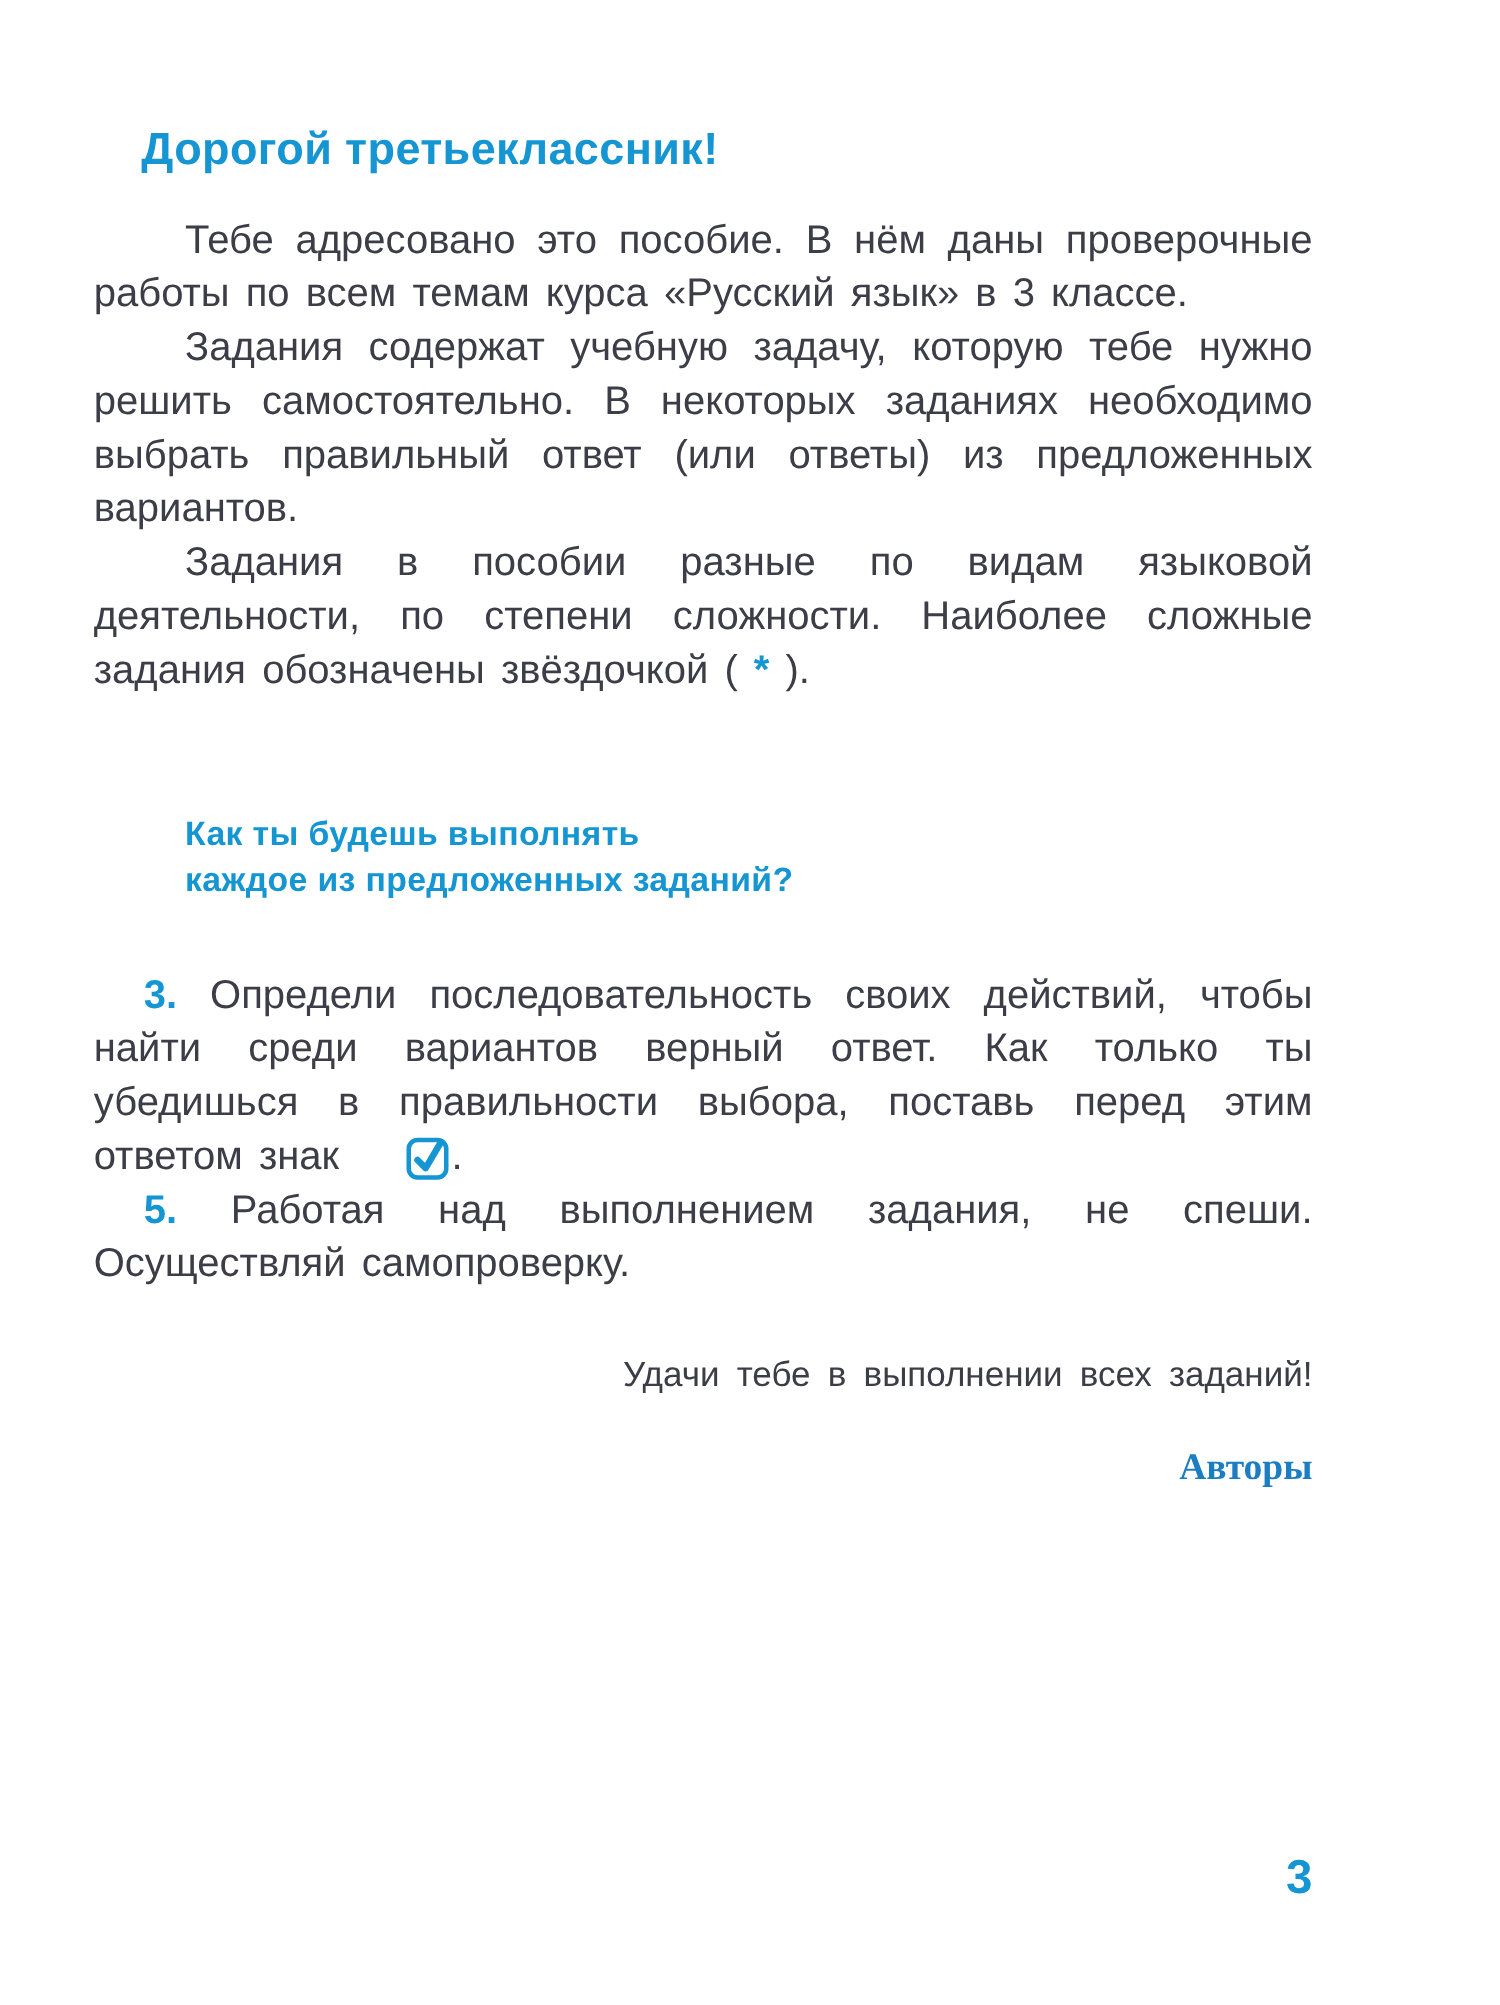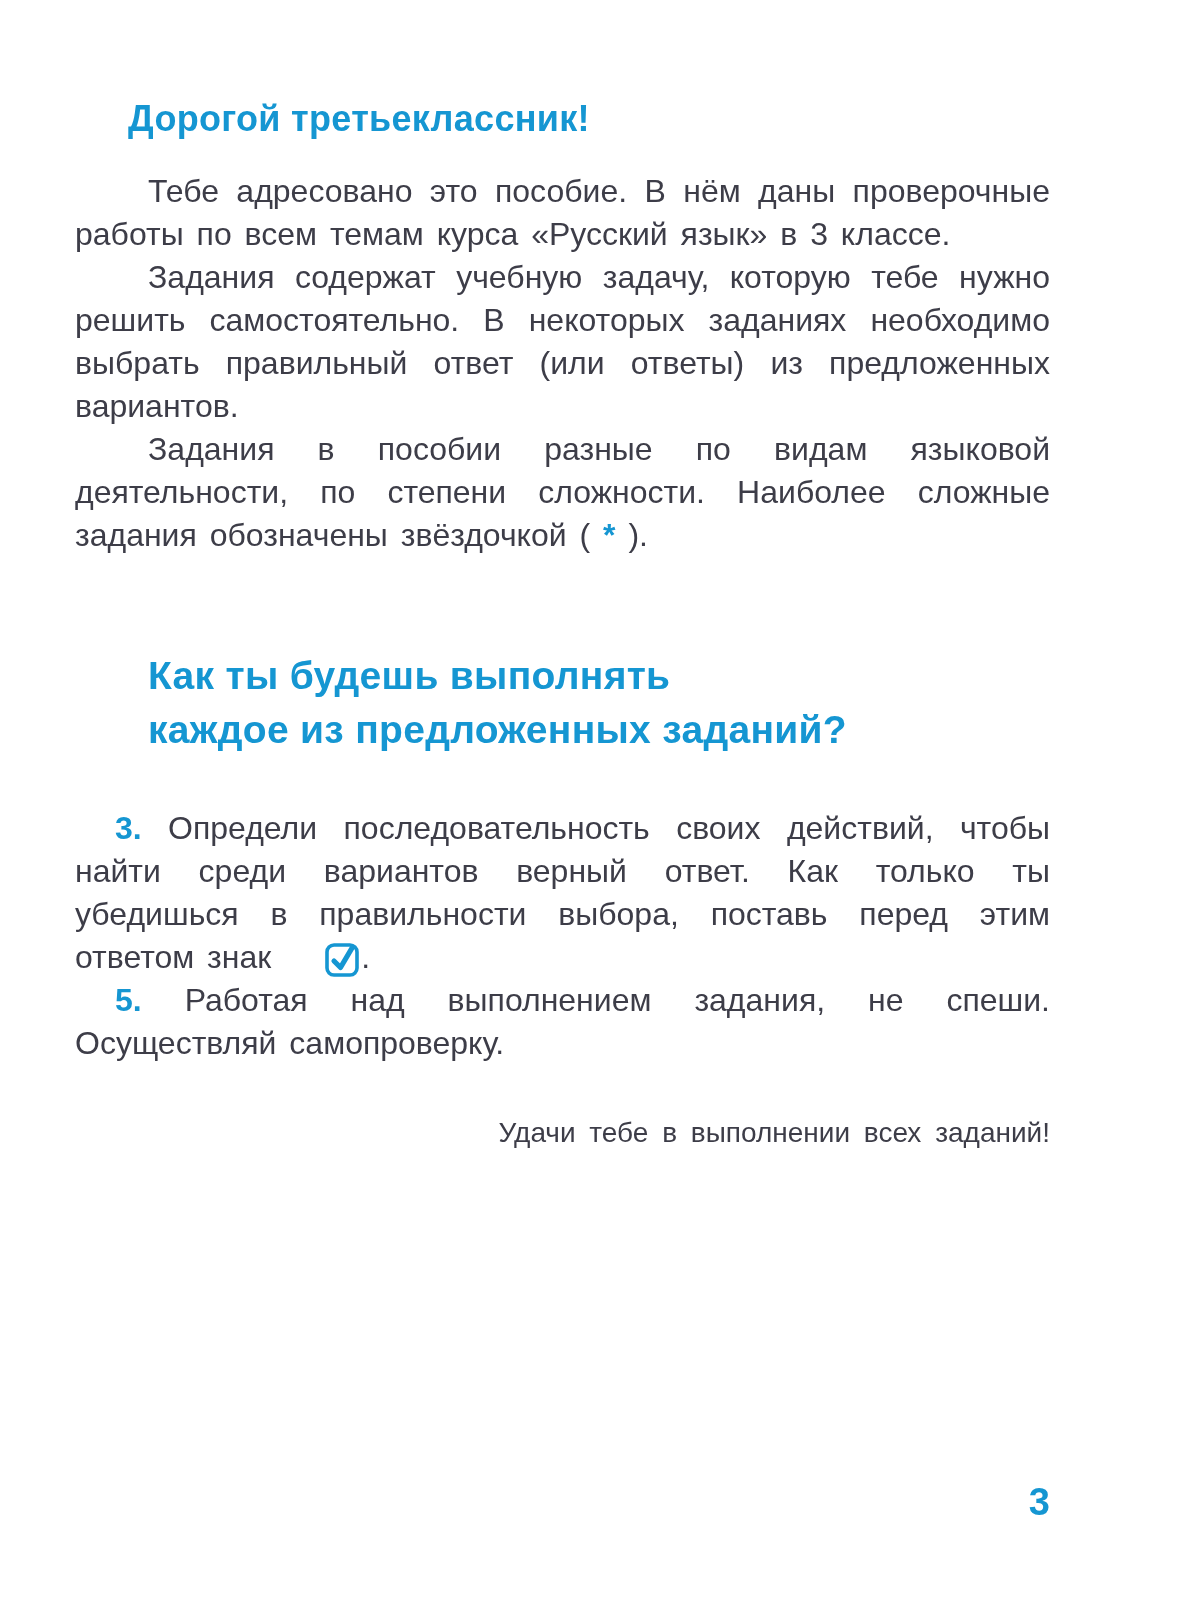--- a/index.html
+++ b/index.html
@@ -12,28 +12,28 @@
     height: 1604px;
     padding: 98px 150px 0 75px;
     background: #ffffff;
     overflow: hidden;
   }
 
   .h1 {
     color: #1596d2;
     font-size: 36px;
     font-weight: bold;
-    margin-left: 53px;
+    margin-left: 38px;
     margin-bottom: 30px;
     letter-spacing: 0.3px;
   }
 
   .h2 {
     color: #1596d2;
-    font-size: 39px;
+    font-size: 27px;
     font-weight: bold;
     line-height: 1.38;
     margin-left: 73px;
     margin-top: 92px;
     margin-bottom: 50px;
     letter-spacing: 0.3px;
   }
 
   .body-text {
     font-size: 32px;
@@ -115,16 +115,17 @@
 
     <p class="item">
       <span class="num">5.</span>
       <span>Работая над выполнением задания, не спеши. Осуществляй самопроверку.</span>
     </p>
 
   </div>
 
   <p class="closing">Удачи тебе в выполнении всех заданий!</p>
 
+  <div class="authors">Авторы</div>
 
   <div class="pagenum">3</div>
 
 </div>
 
 </body></html>

